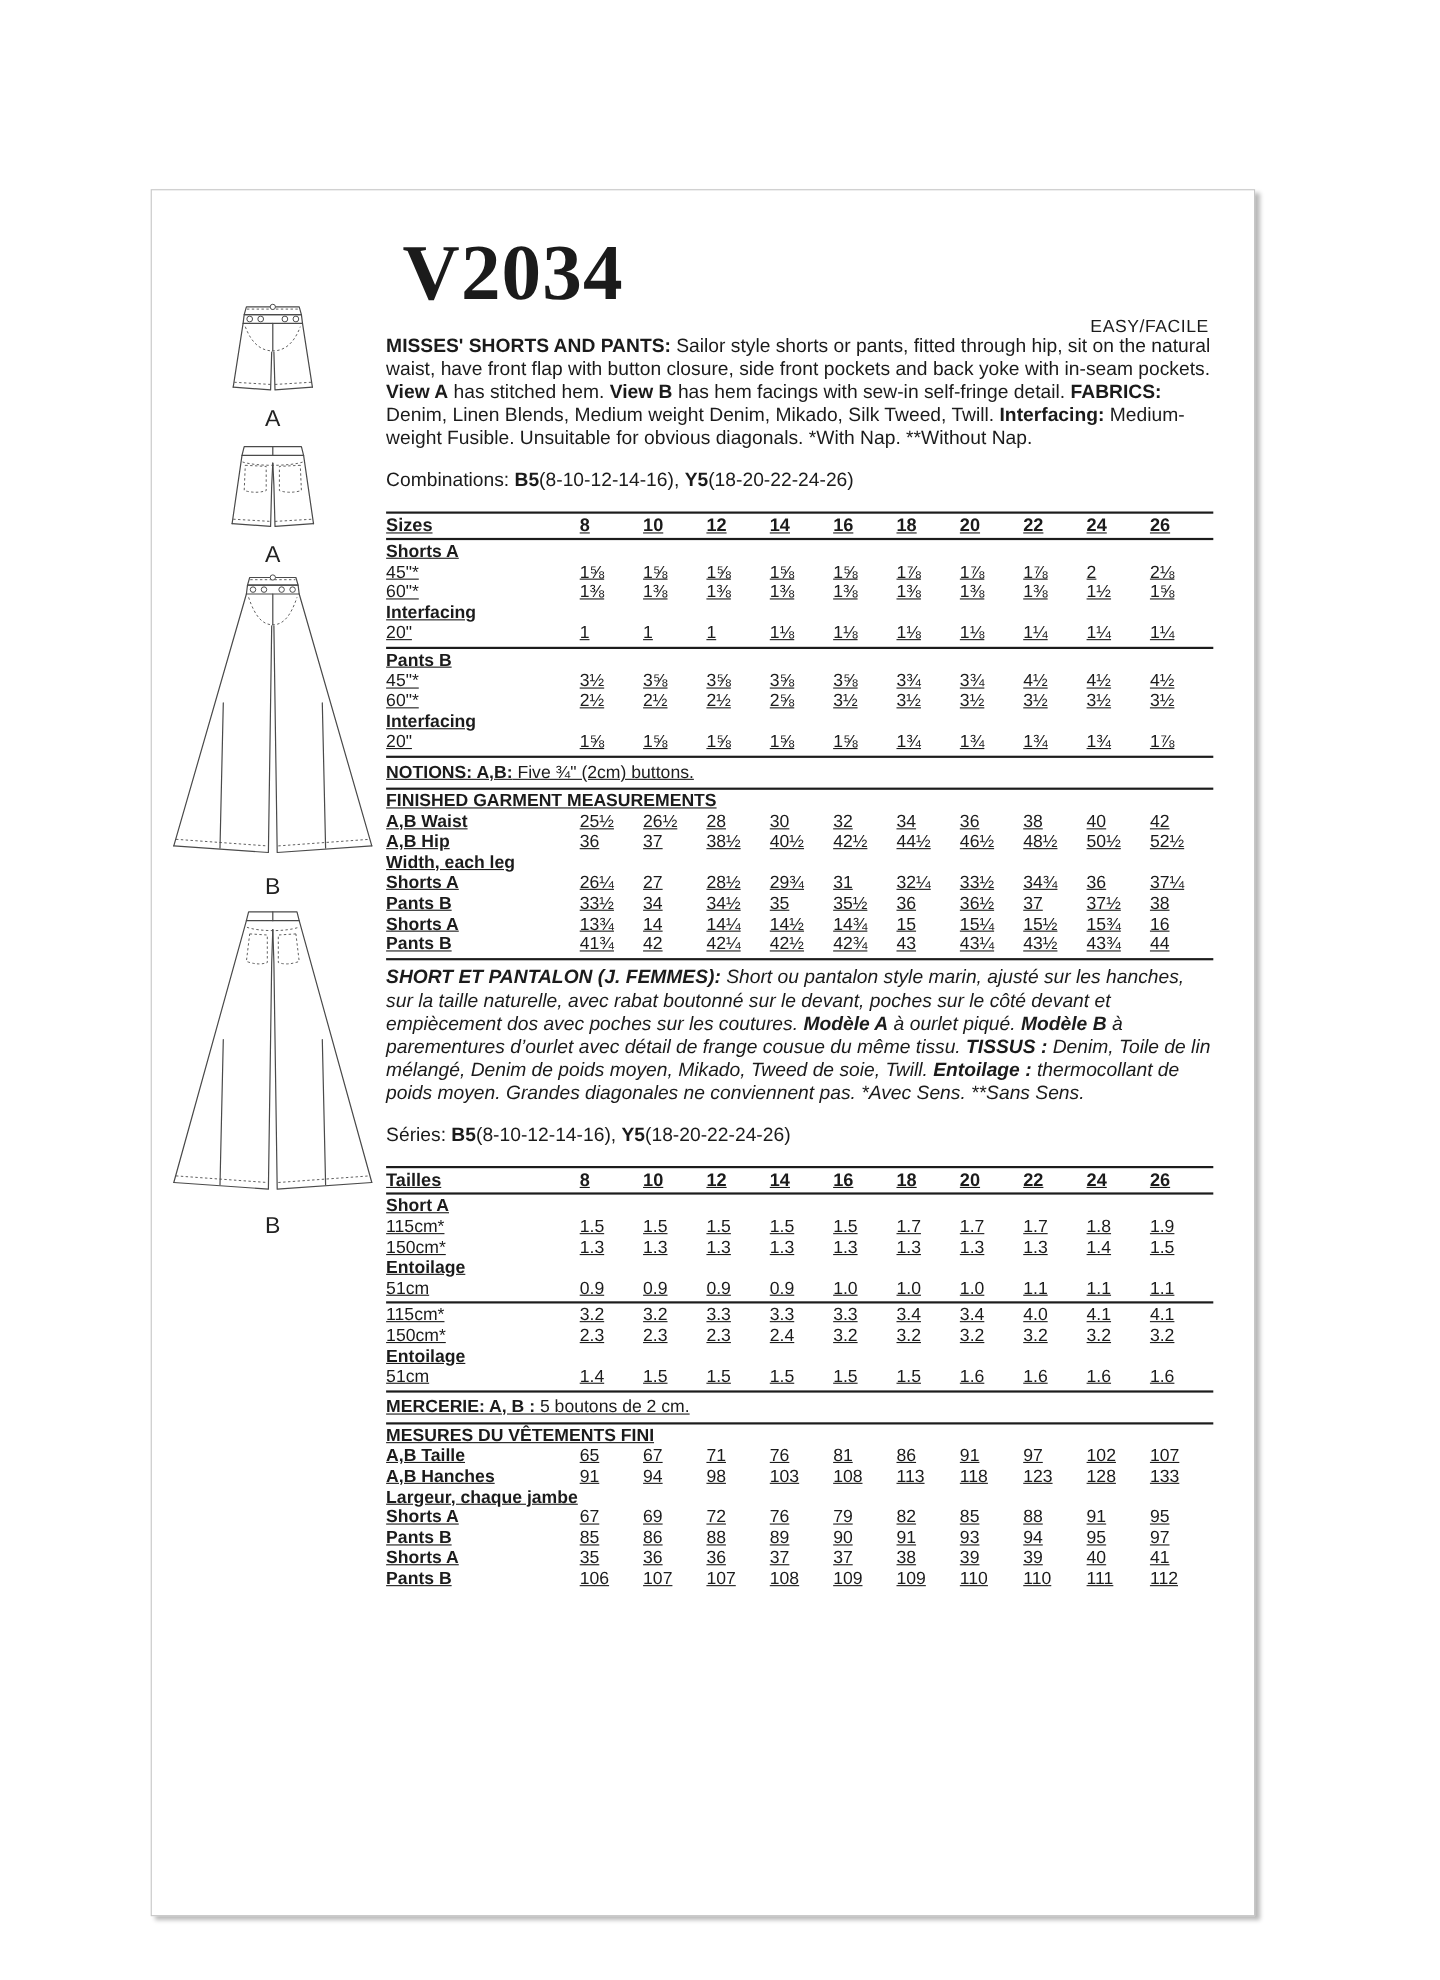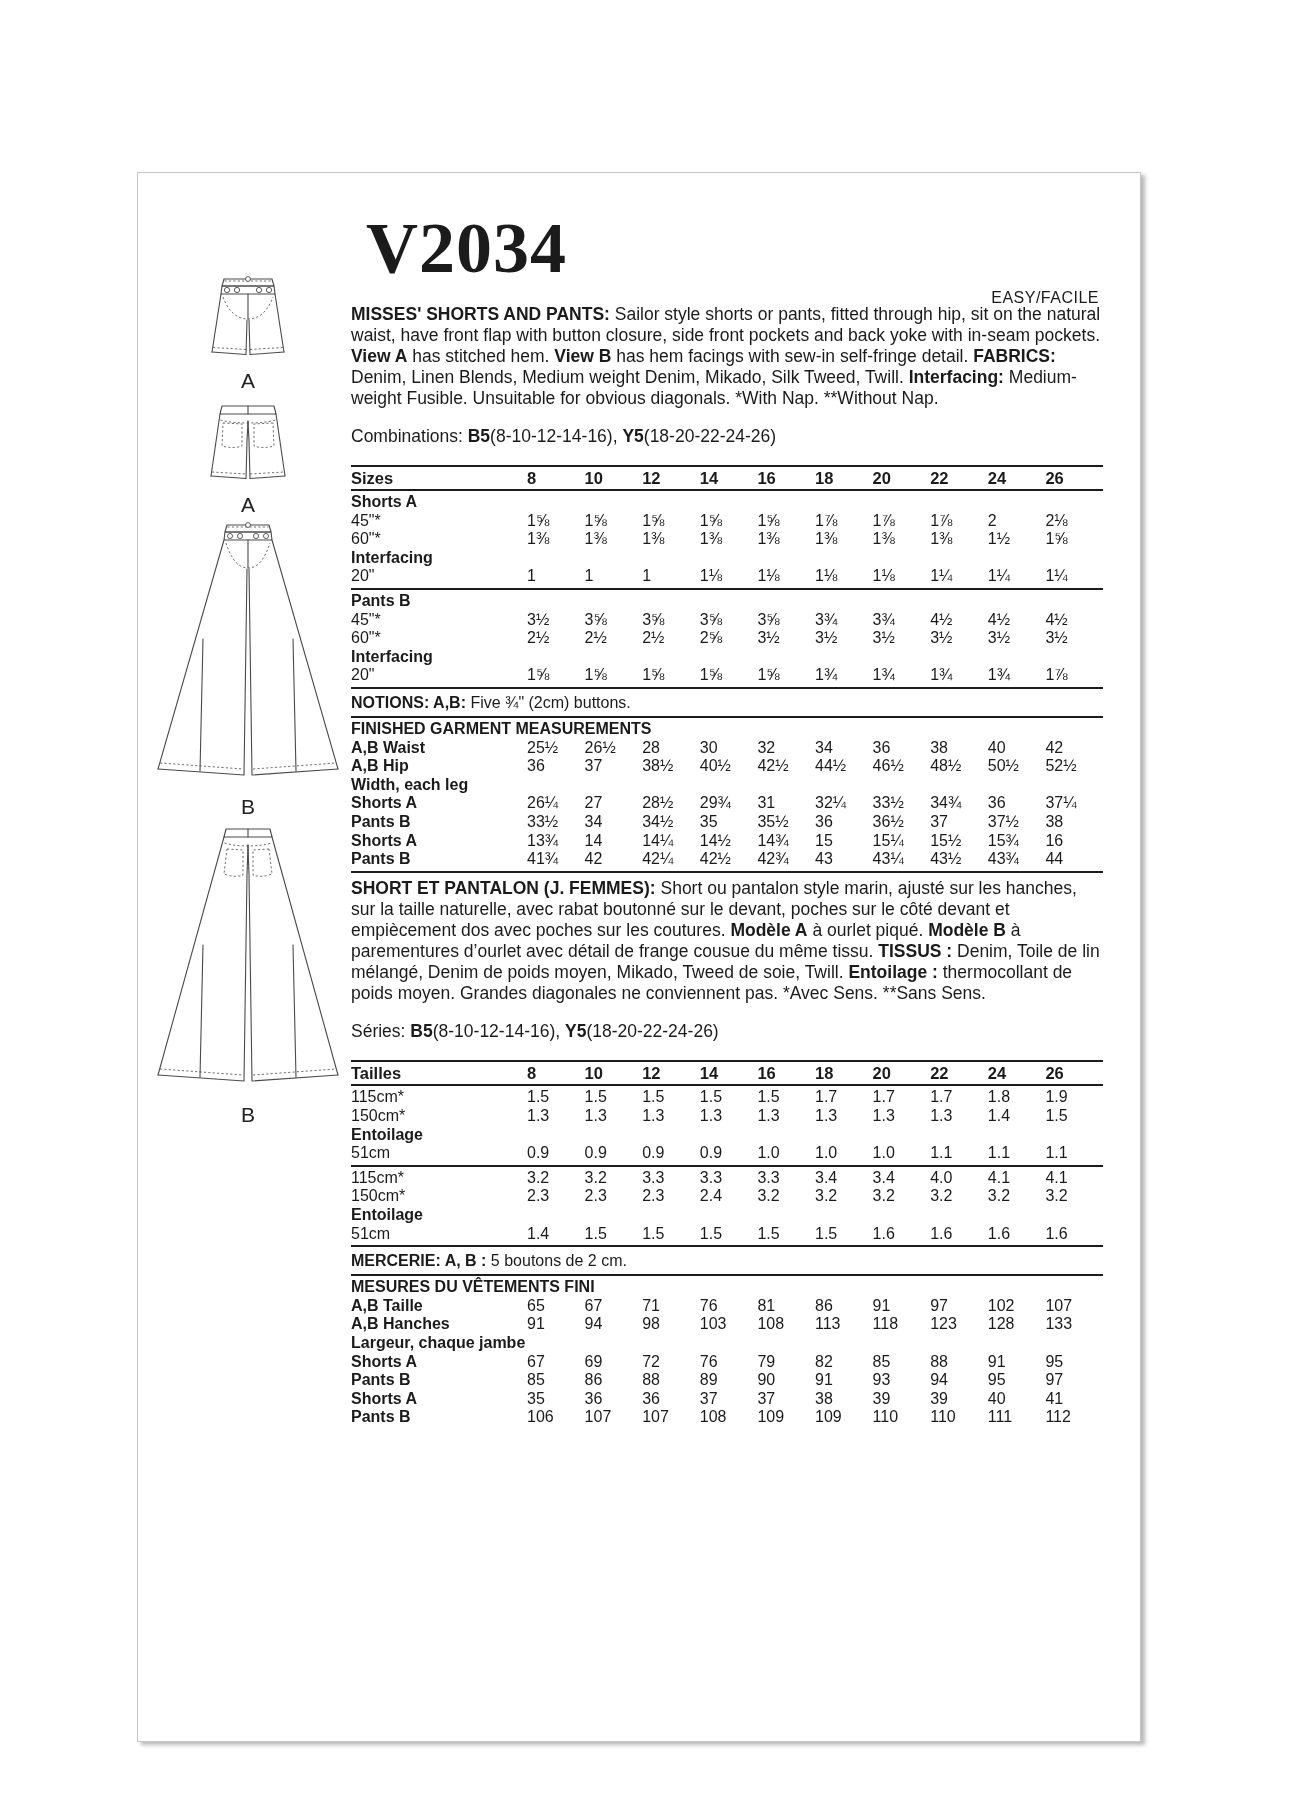--- a/index.html
+++ b/index.html
@@ -19,25 +19,25 @@
   #fig4{left:10px;top:650px;width:200px;}
   .lineart{stroke:#4a4a4a;fill:none;stroke-width:1.1;stroke-linejoin:round;stroke-linecap:round;}
   .stitch{stroke:#4a4a4a;fill:none;stroke-width:0.8;stroke-dasharray:2.2 2.2;}
   .btn{stroke:#4a4a4a;fill:#fff;stroke-width:0.9;}
   
   #main{position:absolute;left:213px;top:22px;width:752px;}
   #pattern-number{font-family:"Liberation Serif",serif;font-weight:700;
         font-size:72px;line-height:76px;margin:15px;letter-spacing:1px;}
   #easy-facile{position:absolute;right:4px;top:94px;font-size:16px;letter-spacing:0.5px;}
   .para{font-size:17.5px;line-height:21px;}
-  .para.fr{margin-top:5px;}
+  .para.fr{margin-top:5px;font-style:italic;}
   .combi{font-size:17.5px;line-height:21px;margin-top:10px;}
   b{font-weight:700;}
   
-  .ptable{width:752px;margin-top:2px;}
+  .ptable{width:752px;margin-top:2px;text-decoration:underline;}
   .trow{display:grid;grid-template-columns:176px repeat(10,1fr);
         height:18.6px;line-height:18.6px;}
   .trow.note{height:auto;line-height:19px;padding:2px 0;}
   .cell{font-size:16px;white-space:nowrap;overflow:visible;}
   .cell.bold{font-weight:700;}
   .cell.span{grid-column:1/-1;}
   .trow.header .cell{font-weight:700;font-size:16.5px;}
   .hrule{height:2px;background:#1c1c1c;margin:2px 0;}
 </style>
 </head>
@@ -348,20 +348,23 @@
           <span class="cell bold">14</span>
           <span class="cell bold">16</span>
           <span class="cell bold">18</span>
           <span class="cell bold">20</span>
           <span class="cell bold">22</span>
           <span class="cell bold">24</span>
           <span class="cell bold">26</span>
         </div>
         <div class="hrule"></div>
         <div class="trow">
+          <span class="cell bold span">Short A</span>
+        </div>
+        <div class="trow">
           <span class="cell">115cm*</span>
           <span class="cell">1.5</span>
           <span class="cell">1.5</span>
           <span class="cell">1.5</span>
           <span class="cell">1.5</span>
           <span class="cell">1.5</span>
           <span class="cell">1.7</span>
           <span class="cell">1.7</span>
           <span class="cell">1.7</span>
           <span class="cell">1.8</span>

